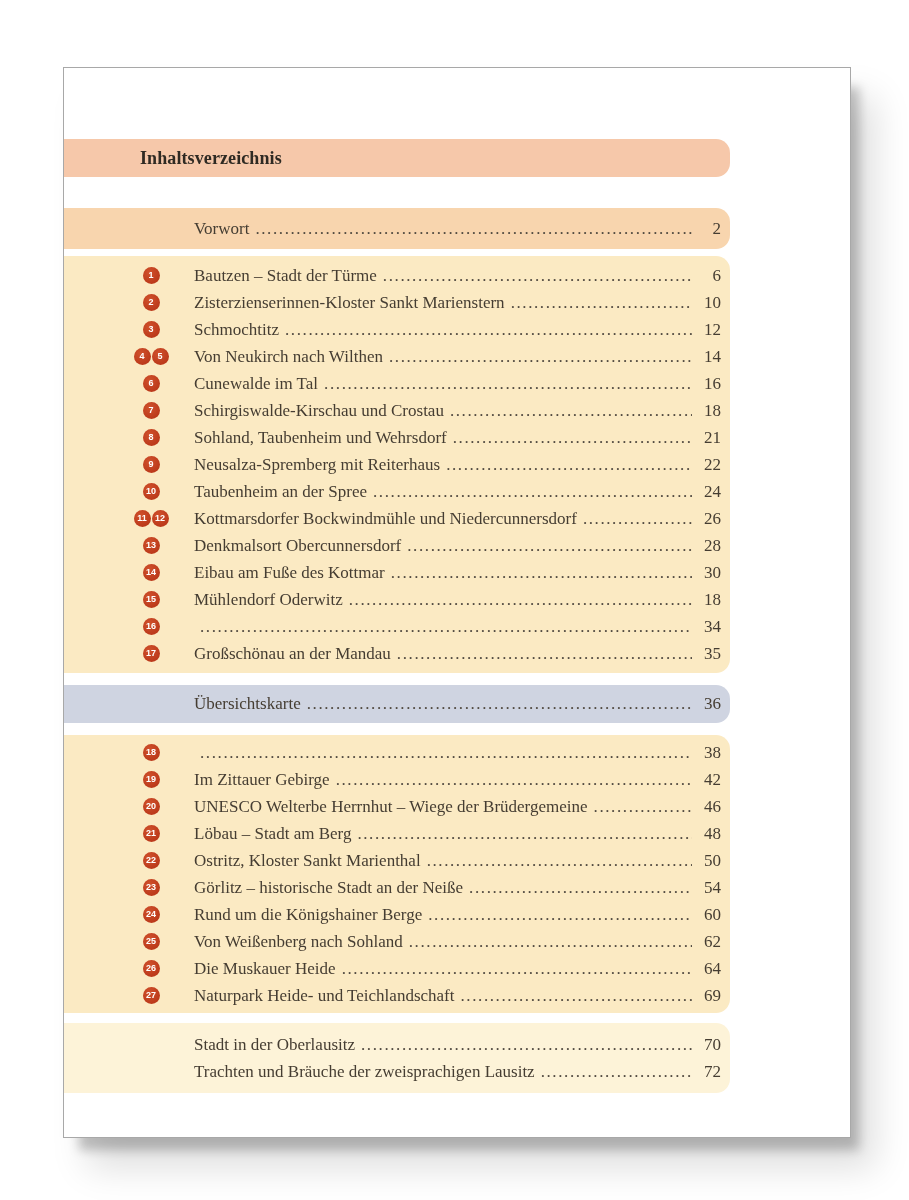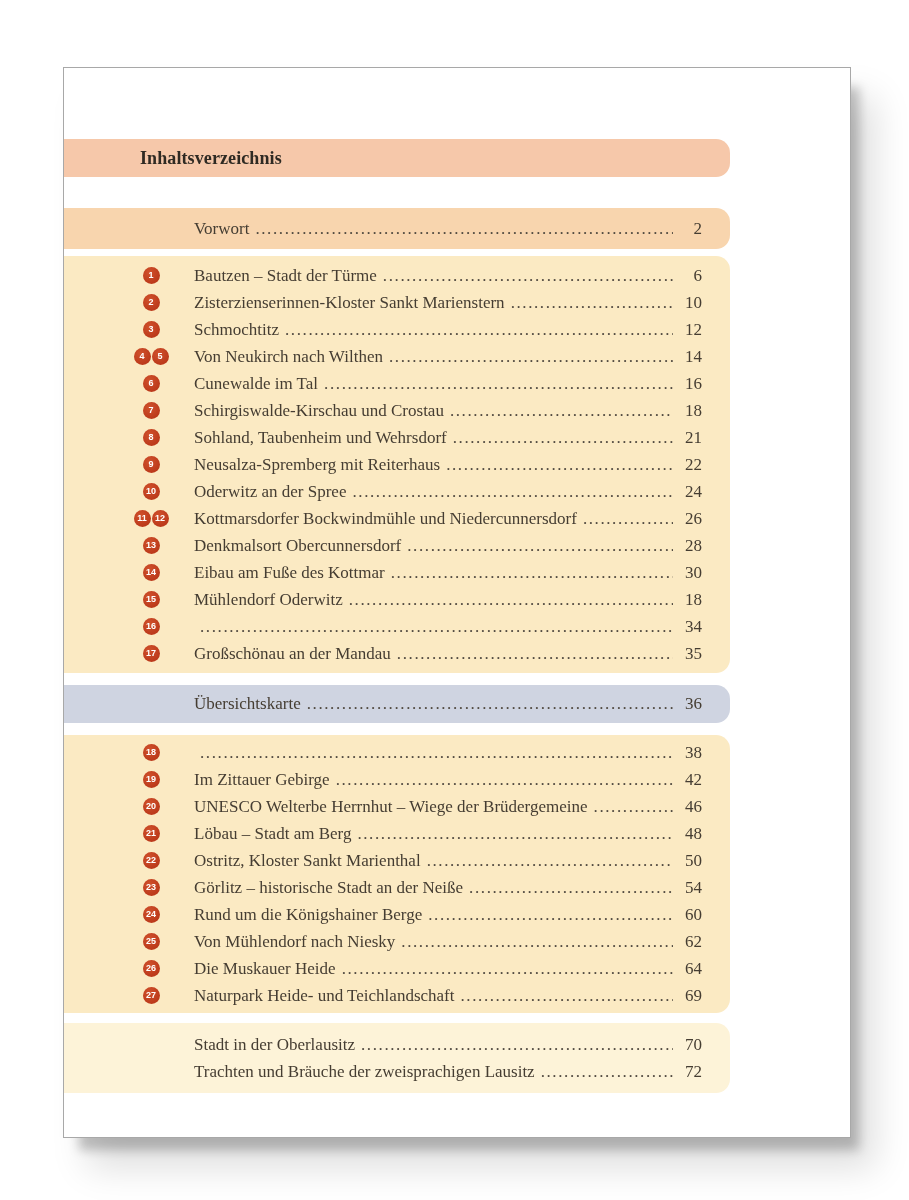--- a/index.html
+++ b/index.html
@@ -29,21 +29,21 @@
   .vorwort-bar { top: 140px; height: 41px; background: var(--vorwort-bar); }
   .map-bar     { top: 617px; height: 38px; background: var(--map-bar); }
 
   .block1 { top: 188px; height: 417px; background: var(--block-bg); padding: 6px 0; }
   .block2 { top: 667px; height: 278px; background: var(--block-bg); padding: 4px 0; }
   .block3 { top: 955px; height: 70px;  background: var(--block-light-bg); padding: 8px 0; }
 
   .row {
     display: flex; align-items: baseline;
     height: 27px; line-height: 27px;
-    padding-left: 67px; padding-right: 28px;
+    padding-left: 67px; padding-right: 9px;
     font-size: 17px; color: var(--text);
     white-space: nowrap;
   }
   .bar .row { height: 100%; }
   .vorwort-bar .row { line-height: 41px; }
   .map-bar .row { line-height: 38px; }
 
   .badges {
     align-self: center;
     width: 40px; min-width: 40px; height: 17px;
@@ -152,21 +152,21 @@
             <span class="badge">9</span>
           </span>
     <span class="label">Neusalza-Spremberg mit Reiterhaus</span>
     <span class="leader">................................................................................................................................................................................................................................................</span>
     <span class="pagenum">22</span>
   </div>
         <div class="row">
     <span class="badges">
             <span class="badge">10</span>
           </span>
-    <span class="label">Oderwitz an der Spree</span>
+    <span class="label">Taubenheim an der Spree</span>
     <span class="leader">................................................................................................................................................................................................................................................</span>
     <span class="pagenum">24</span>
   </div>
         <div class="row">
     <span class="badges">
             <span class="badge">11</span>
             <span class="badge">12</span>
           </span>
     <span class="label">Kottmarsdorfer Bockwindmühle und Niedercunnersdorf</span>
     <span class="leader">................................................................................................................................................................................................................................................</span>
@@ -275,21 +275,21 @@
             <span class="badge">24</span>
           </span>
     <span class="label">Rund um die Königshainer Berge</span>
     <span class="leader">................................................................................................................................................................................................................................................</span>
     <span class="pagenum">60</span>
   </div>
         <div class="row">
     <span class="badges">
             <span class="badge">25</span>
           </span>
-    <span class="label">Von Mühlendorf nach Niesky</span>
+    <span class="label">Von Weißenberg nach Sohland</span>
     <span class="leader">................................................................................................................................................................................................................................................</span>
     <span class="pagenum">62</span>
   </div>
         <div class="row">
     <span class="badges">
             <span class="badge">26</span>
           </span>
     <span class="label">Die Muskauer Heide</span>
     <span class="leader">................................................................................................................................................................................................................................................</span>
     <span class="pagenum">64</span>

